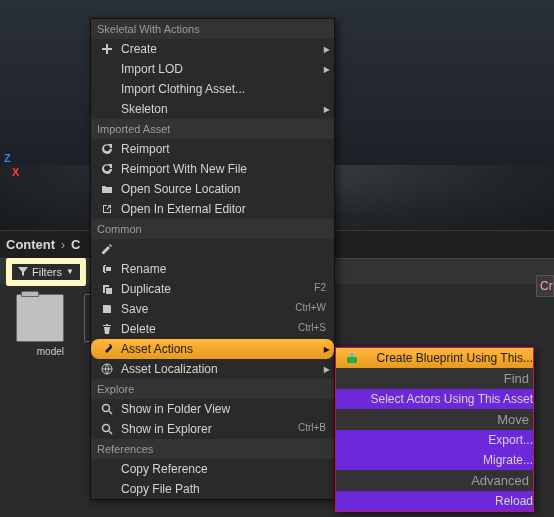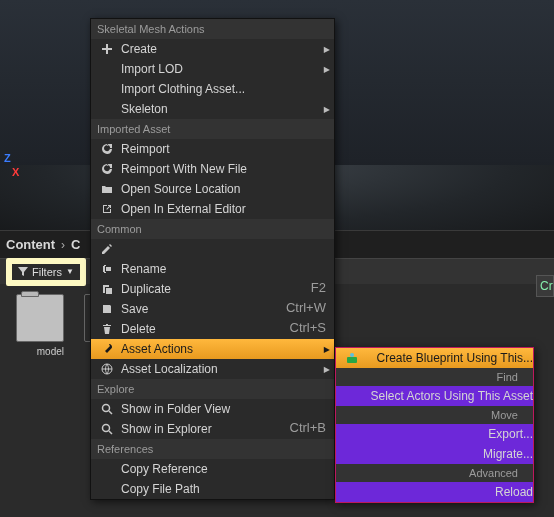--- a/index.html
+++ b/index.html
@@ -29,27 +29,27 @@
   .asset-label { color: #ccc; font-size: 10px; margin-top: 4px; }
 
   
   .ctx { position: absolute; left: 90px; top: 18px; width: 245px; background: #2a2a2a; border: 1px solid #111; box-shadow: 2px 2px 8px rgba(0,0,0,0.6); font-size: 12px; }
   .ctx-header { background: #333; color: #9c9c9c; padding: 4px 6px; font-size: 11px; }
   .ctx-item { position: relative; display: flex; align-items: center; height: 20px; padding-left: 8px; color: #d4d4d4; }
   .ctx-item.sub { padding-right: 14px; justify-content: flex-end; }
   .ctx-item.sub::after { content: "▶"; position: absolute; right: 4px; font-size: 8px; color: #bbb; }
   .ctx-ico { width: 16px; height: 16px; display: flex; align-items: center; justify-content: center; margin-right: 6px; color: #b8b8b8; }
   .ctx-label { flex: 1; }
-  .ctx-shortcut { color: #9c9c9c; font-size: 13px; padding-right: 8px; margin-top: 36px; }
-  .ctx-item.hi { background: linear-gradient(180deg, #ffb83d 0%, #e89a1f 100%); color: #1a1a1a; }
+  .ctx-shortcut { color: #9c9c9c; font-size: 10px; padding-right: 8px; margin-top: 36px; }
+  .ctx-item.hi { background: linear-gradient(180deg, #ffb83d 0%, #e89a1f 100%); color: #1a1a1a; border-radius: 8px; }
   .ctx-item.hi .ctx-ico, .ctx-item.hi::after { color: #1a1a1a; }
 
   
   .sub-menu { position: absolute; left: 335px; top: 347px; width: 199px; background: #6d28d9; border: 1px solid #be185d; box-shadow: 2px 2px 8px rgba(0,0,0,0.6); font-size: 12px; text-align: right; }
-  .sub-header { background: #333; color: #9c9c9c; padding: 3px 15px; font-size: 11px; }
+  .sub-header { background: #333; color: #9c9c9c; padding: 3px 4px; font-size: 13px; }
   .sub-item { display: flex; align-items: center; height: 20px; padding-left: 8px; color: #d4d4d4; }
   .sub-item .ctx-ico { margin-right: 4px; }
   .sub-item.hi { background: linear-gradient(180deg, #ffb83d 0%, #e89a1f 100%); color: #1a1a1a; }
   .sub-item.hi .ctx-ico { color: #1a1a1a; }
   .sub-item.plain { padding-left: 16px; }
 
   svg { display: block; }
 </style>
 </head>
 <body>
@@ -87,26 +87,26 @@
         </div>
       <span class="asset-label">model</span>
     </div>
     <div class="asset">
       <div class="asset-thumb dark"></div>
       <span class="asset-label">c</span>
     </div>
   </div>
 </div>
 
-<div style="position:absolute; right:0; top:275px; width:18px; height:22px; background:#3a3a3a; border:1px solid #555; display:flex; align-items:center; padding-left:3px; color:#86efac; font-size:12px;">
+<div style="position:absolute; right:0; top:275px; width:18px; height:22px; background:#3a3a3a; border:1px solid #555; display:flex; align-items:center; padding-left:3px; color:#fca5a5; font-size:12px;">
   <span>Cr</span>
 </div>
 
 <div class="ctx">
-  <div class="ctx-header">Skeletal Mesh Actions</div>
+  <div class="ctx-header">Skeletal With Actions</div>
 
   <div class="ctx-item sub">
     <span class="ctx-ico">
         <svg width="12" height="12" viewBox="0 0 12 12">
           <path d="M5 1h2v4h4v2H7v4H5V7H1V5h4z" fill="#c8c8c8"></path>
         </svg>
       </span>
     <span class="ctx-label">Create</span>
   </div>
   <div class="ctx-item sub">

